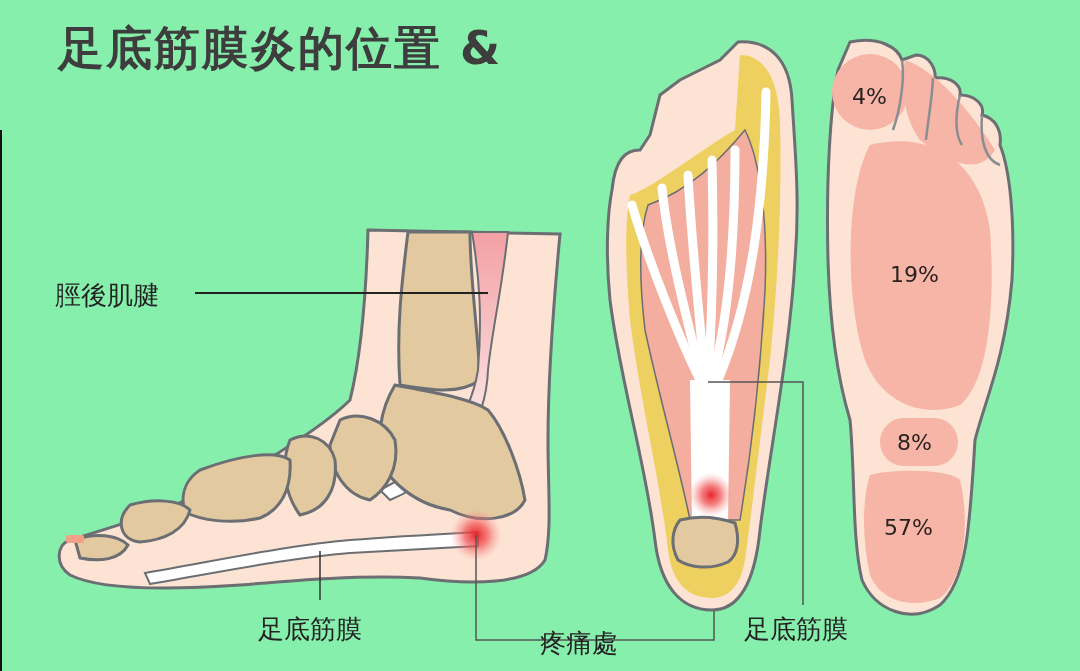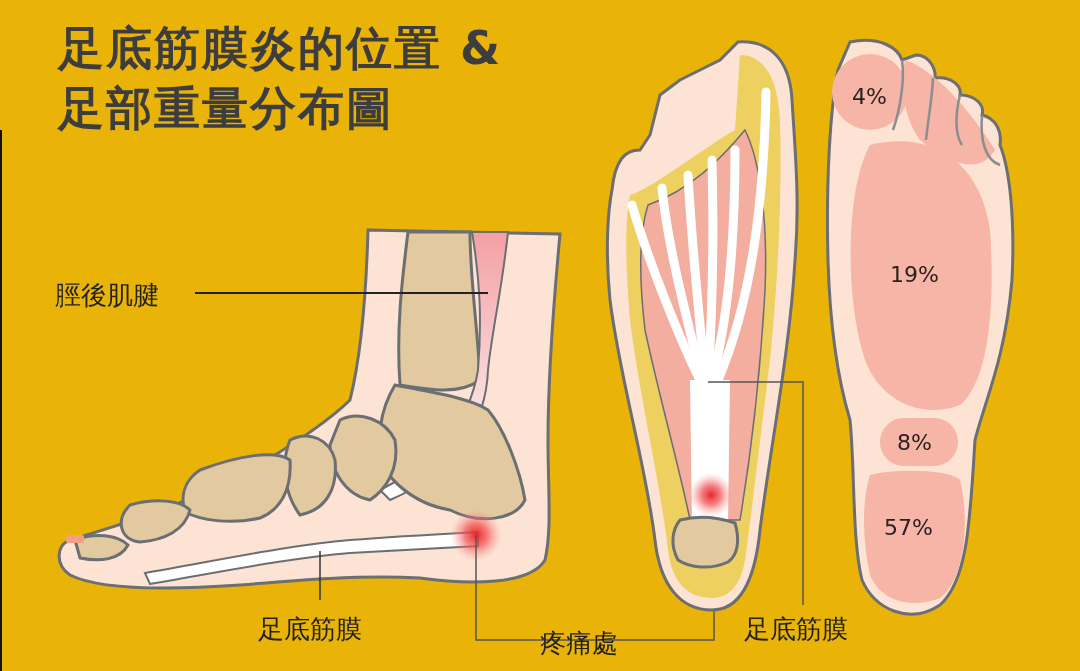--- a/index.html
+++ b/index.html
@@ -1,32 +1,31 @@
 <!DOCTYPE html>
 <html><head>
 <meta charset="utf-8">
 <style>
   html, body { margin: 0; padding: 0; }
   body { width: 1080px; height: 671px; overflow: hidden; background: #dad7d6; font-family: "DejaVu Sans", "Liberation Sans", sans-serif; }
-  .canvas { position: relative; width: 1080px; height: 671px; background: #eab308; }
+  .canvas { position: relative; width: 1080px; height: 671px; background: #86efac; }
   .left-edge { position: absolute; left: 0; top: 130px; width: 2px; height: 541px; background: #111; }
   .title { position: absolute; left: 58px; top: 18px; font-size: 46px; line-height: 60px; color: #3d3d3d; font-weight: bold; letter-spacing: 2px; }
   .label { position: absolute; font-size: 26px; color: #222; }
   .pct { position: absolute; font-size: 22px; color: #2a2220; }
   svg { position: absolute; left: 0; top: 0; }
 </style>
 </head>
 <body>
 
 <div class="canvas">
   <div class="left-edge"></div>
 
   <div class="title">
     <div>足底筋膜炎的位置 &amp;</div>
-    <div>足部重量分布圖</div>
   </div>
 
   <svg width="1080" height="671" viewBox="0 0 1080 671">
     <defs>
       <radialGradient id="pain" cx="50%" cy="50%" r="50%">
         <stop offset="0%" stop-color="#e8242b" stop-opacity="1"></stop>
         <stop offset="45%" stop-color="#f05050" stop-opacity="0.7"></stop>
         <stop offset="100%" stop-color="#f8a0a0" stop-opacity="0"></stop>
       </radialGradient>
       <linearGradient id="tendonTop" x1="0" y1="0" x2="0" y2="1">

